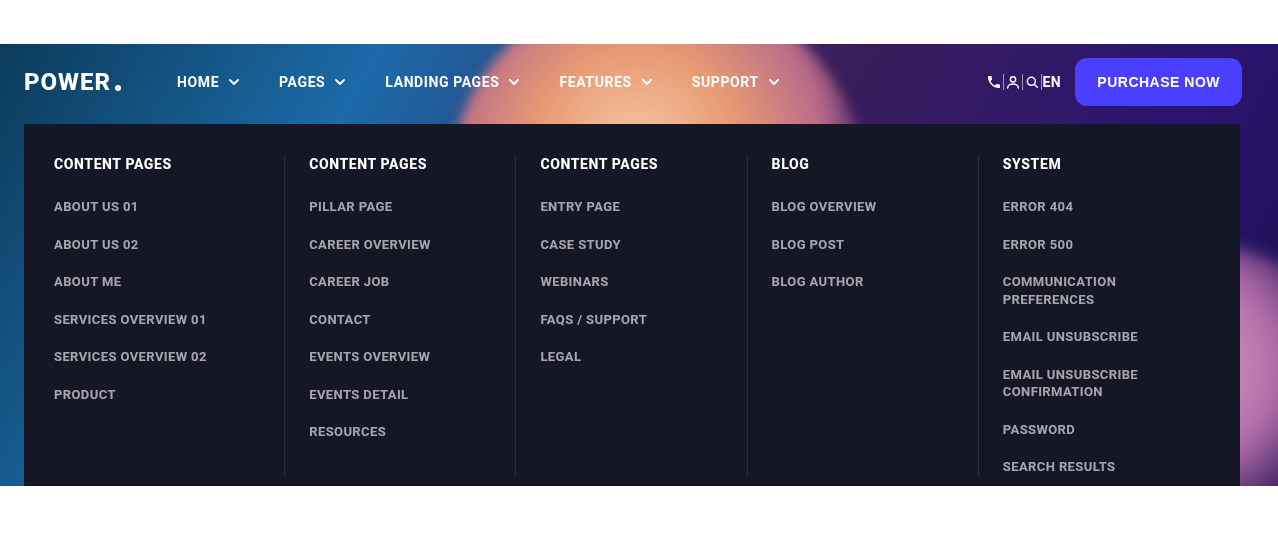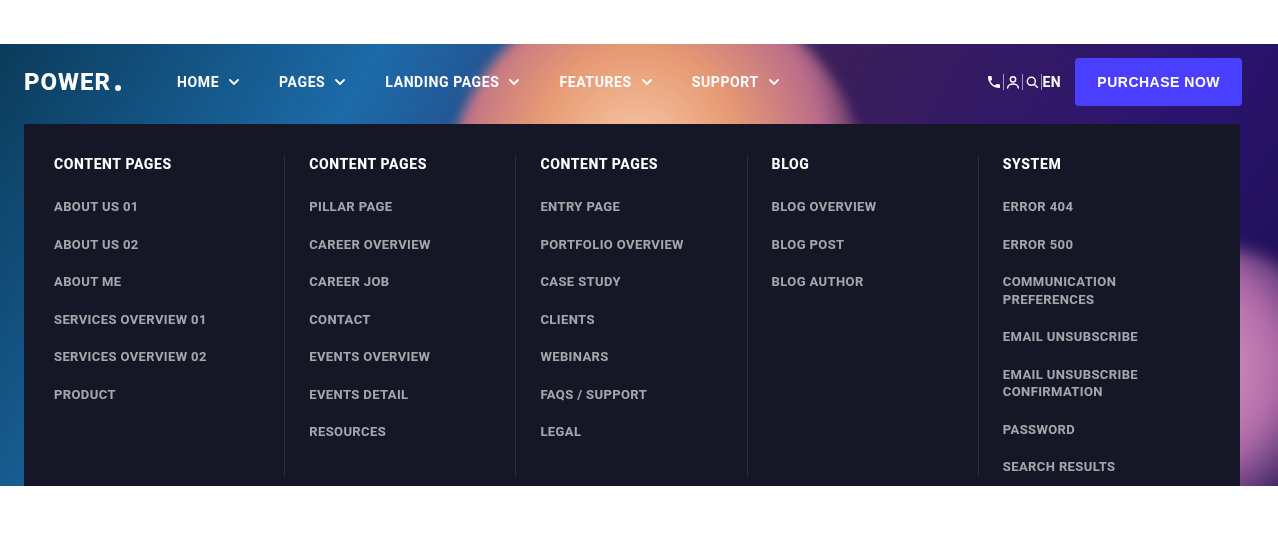--- a/index.html
+++ b/index.html
@@ -106,21 +106,21 @@
     letter-spacing: 0.6px;
     cursor: pointer;
   }
   .cta {
     background: #4b3fff;
     color: #fff;
     font-weight: 700;
     font-size: 14px;
     letter-spacing: 0.5px;
     padding: 16px 22px;
-    border-radius: 4px;
+    border-radius: 12px;
     cursor: pointer;
     border: none;
     margin-left: 14px;
   }
   .mega {
     position: absolute;
     top: 80px;
     left: 24px;
     width: 1216px;
     background: #151726;
@@ -252,23 +252,21 @@
       <a class="mega-item">CAREER OVERVIEW</a>
       <a class="mega-item">CAREER JOB</a>
       <a class="mega-item">CONTACT</a>
       <a class="mega-item">EVENTS OVERVIEW</a>
       <a class="mega-item">EVENTS DETAIL</a>
       <a class="mega-item">RESOURCES</a>
     </div>
     <div class="mega-col">
       <div class="mega-heading">CONTENT PAGES</div>
       <a class="mega-item">ENTRY PAGE</a>
-      <a class="mega-item">PORTFOLIO OVERVIEW</a>
       <a class="mega-item">CASE STUDY</a>
-      <a class="mega-item">CLIENTS</a>
       <a class="mega-item">WEBINARS</a>
       <a class="mega-item">FAQS / SUPPORT</a>
       <a class="mega-item">LEGAL</a>
     </div>
     <div class="mega-col">
       <div class="mega-heading">BLOG</div>
       <a class="mega-item">BLOG OVERVIEW</a>
       <a class="mega-item">BLOG POST</a>
       <a class="mega-item">BLOG AUTHOR</a>
     </div>

